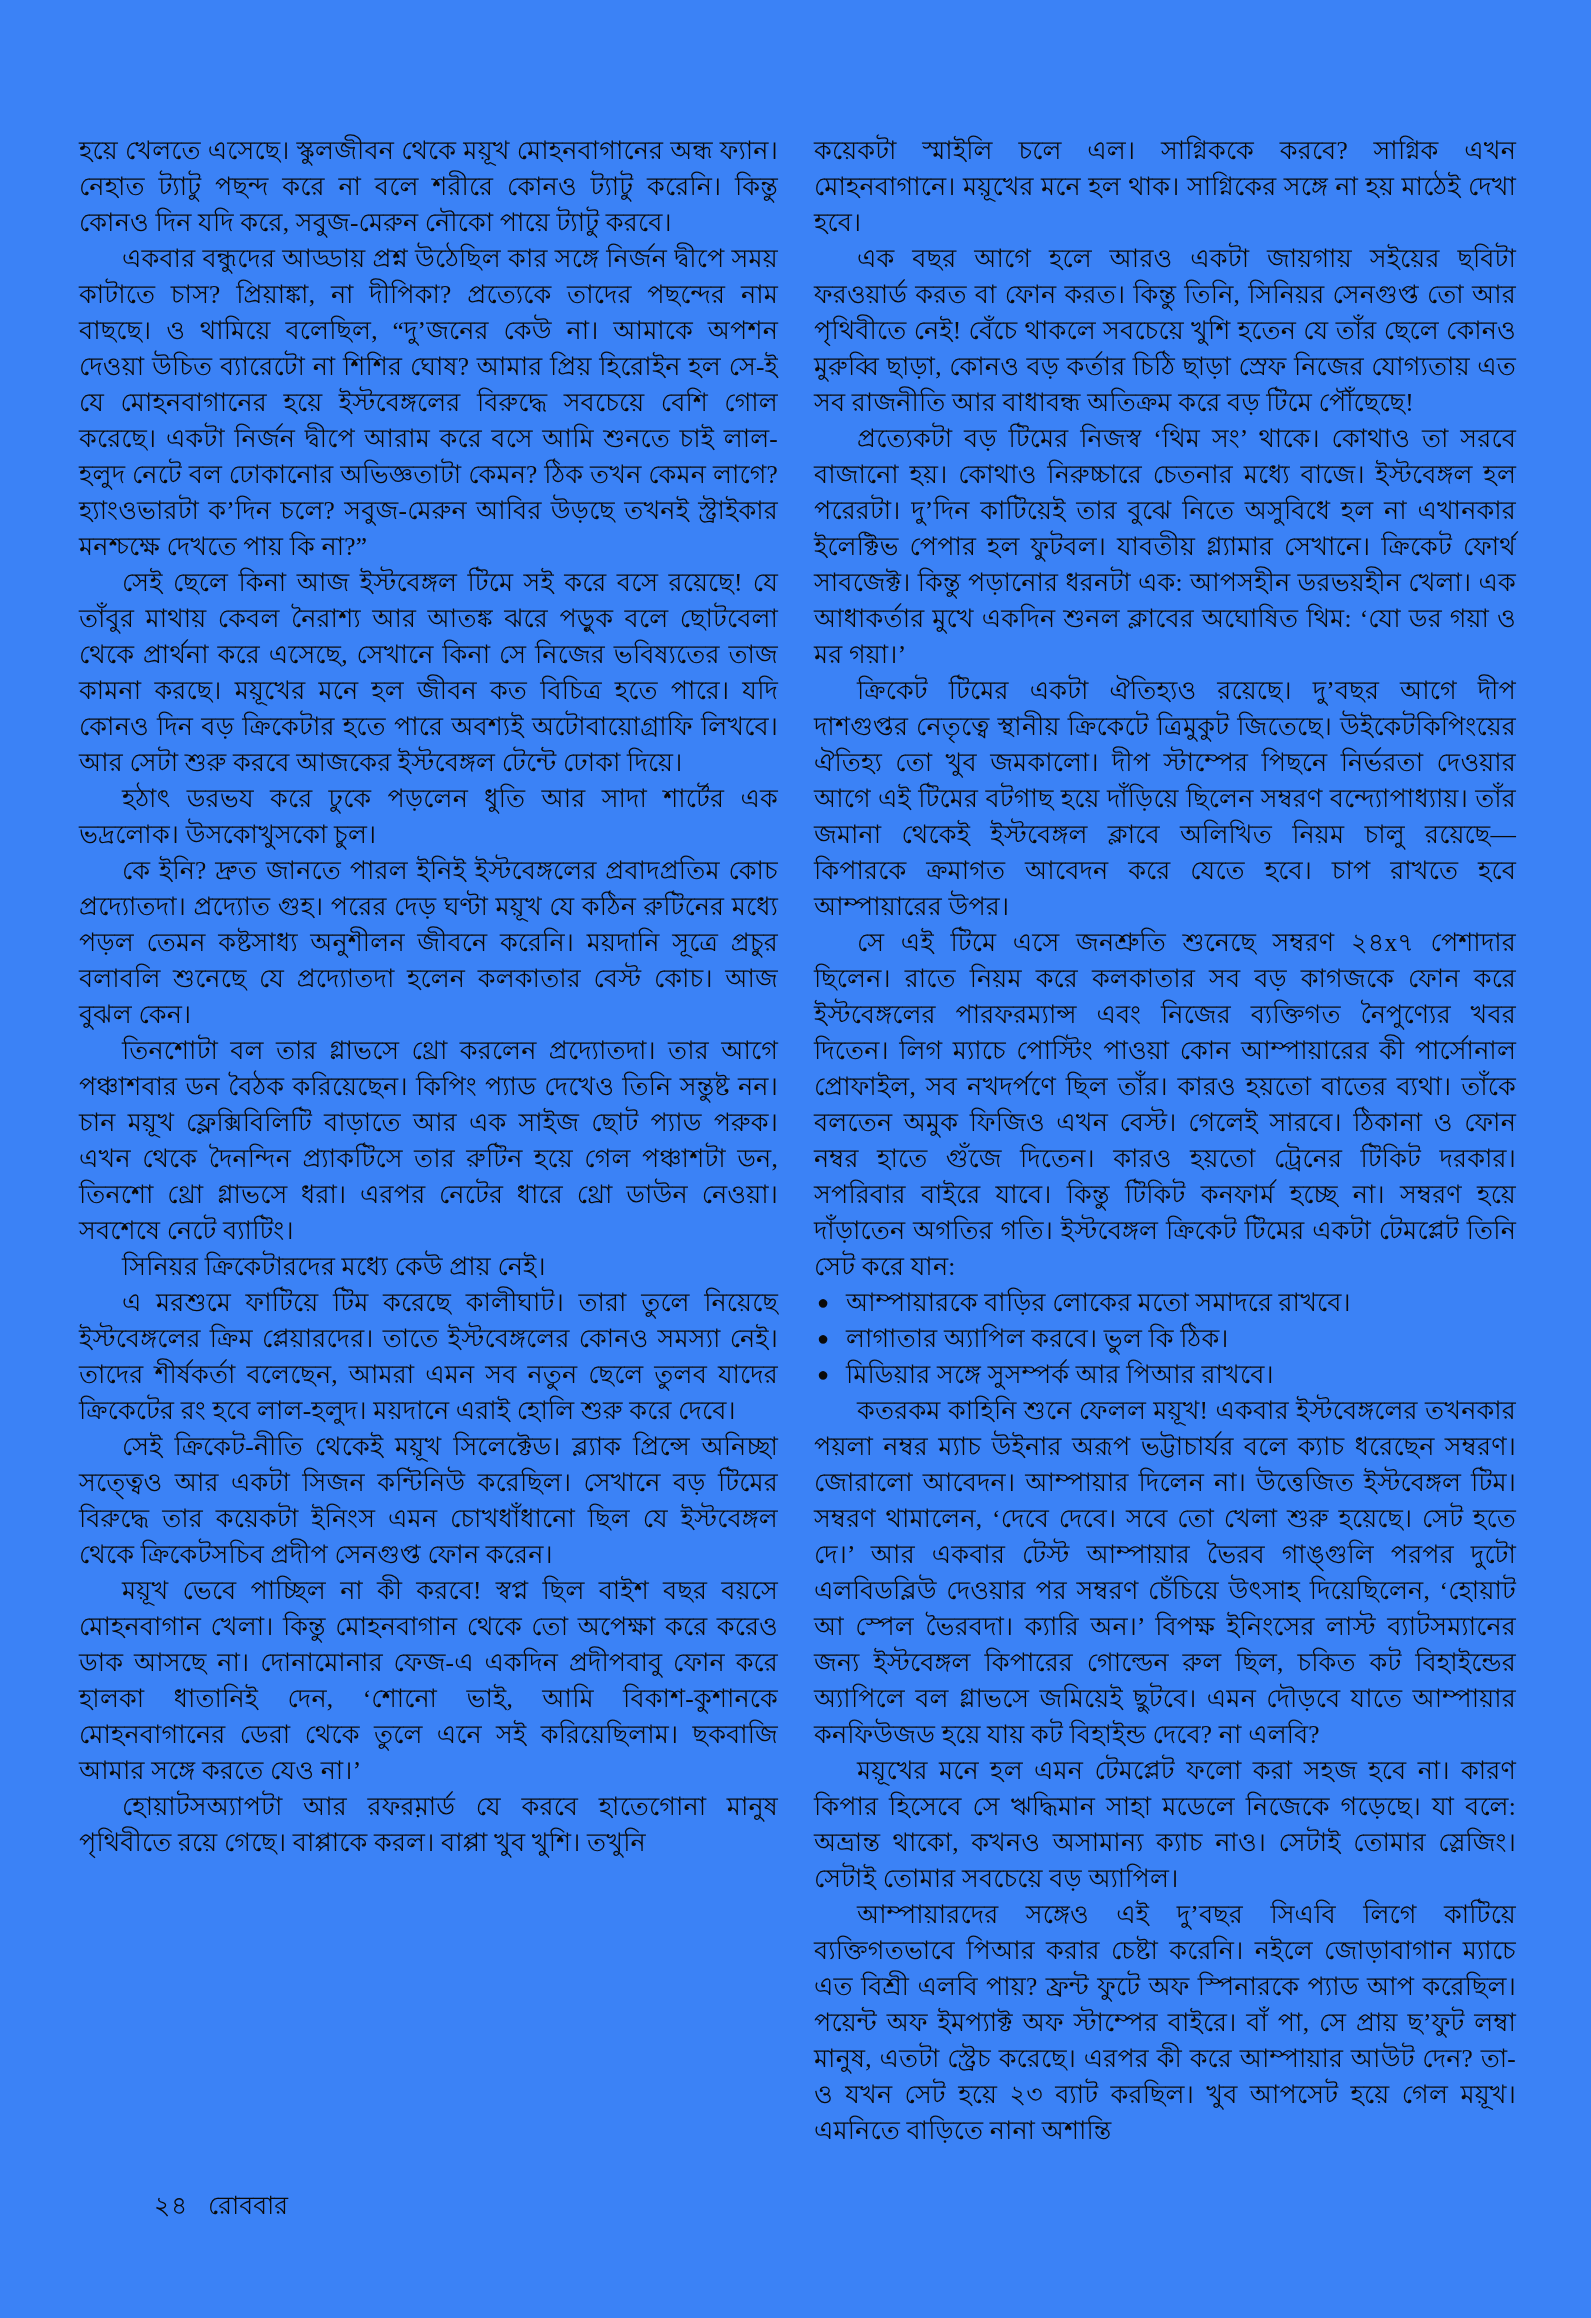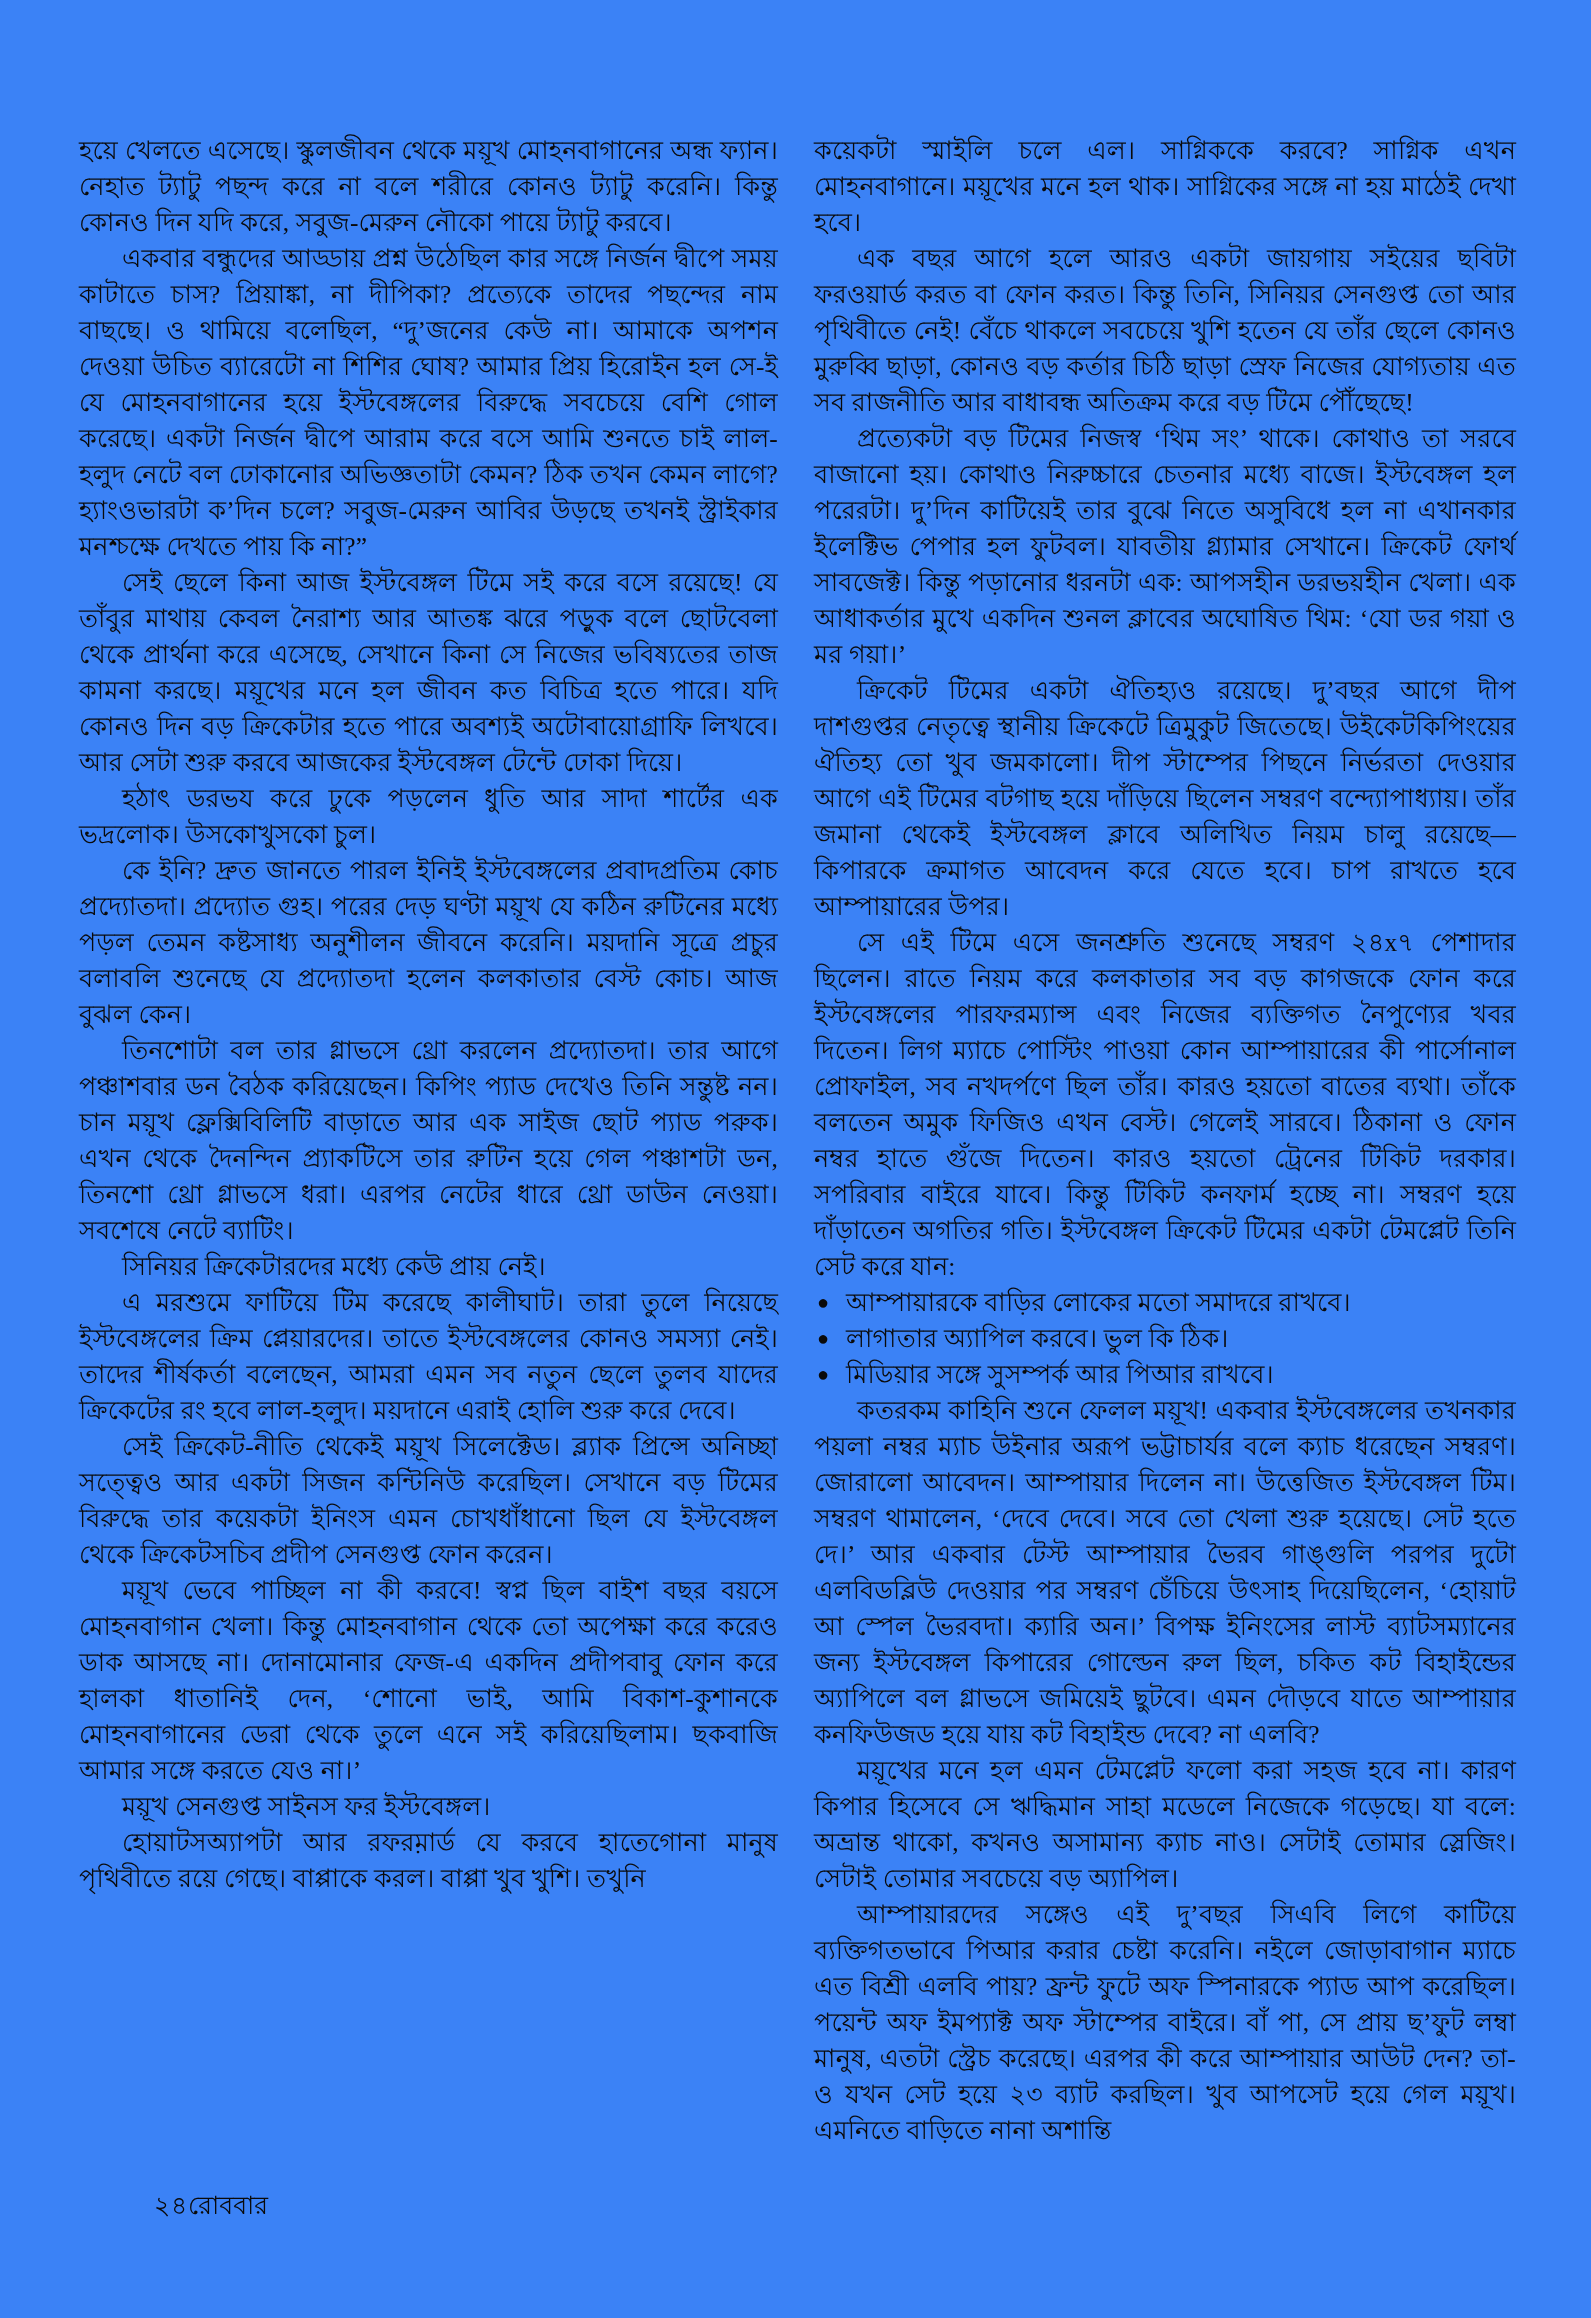--- a/index.html
+++ b/index.html
@@ -35,40 +35,40 @@
     left: 3.1px; top: 0;
     font-size: 20px;
   }
   .footer {
     position: absolute;
     left: 154px;
     top: 2189px;
     font-size: 25px;
     line-height: 34px;
     display: flex;
+    gap: 20px;
     align-items: baseline;
   }
   .footer .pagenum { letter-spacing: 0.8px; }
 </style>
 </head>
 <body>
 
 <div class="page">
   <div class="column left">
       <p class="para">হয়ে খেলতে এসেছে। স্কুলজীবন থেকে ময়ূখ মোহনবাগানের অন্ধ ফ্যান। নেহাত ট্যাটু পছন্দ করে না বলে শরীরে কোনও ট্যাটু করেনি। কিন্তু কোনও দিন যদি করে, সবুজ-মেরুন নৌকো পায়ে ট্যাটু করবে।</p>
       <p class="para indent">একবার বন্ধুদের আড্ডায় প্রশ্ন উঠেছিল কার সঙ্গে নির্জন দ্বীপে সময় কাটাতে চাস? প্রিয়াঙ্কা, না দীপিকা? প্রত্যেকে তাদের পছন্দের নাম বাছছে। ও থামিয়ে বলেছিল, “দু’জনের কেউ না। আমাকে অপশন দেওয়া উচিত ব্যারেটো না শিশির ঘোষ? আমার প্রিয় হিরোইন হল সে-ই যে মোহনবাগানের হয়ে ইস্টবেঙ্গলের বিরুদ্ধে সবচেয়ে বেশি গোল করেছে। একটা নির্জন দ্বীপে আরাম করে বসে আমি শুনতে চাই লাল-হলুদ নেটে বল ঢোকানোর অভিজ্ঞতাটা কেমন? ঠিক তখন কেমন লাগে? হ্যাংওভারটা ক’দিন চলে? সবুজ-মেরুন আবির উড়ছে তখনই স্ট্রাইকার মনশ্চক্ষে দেখতে পায় কি না?”</p>
       <p class="para indent">সেই ছেলে কিনা আজ ইস্টবেঙ্গল টিমে সই করে বসে রয়েছে! যে তাঁবুর মাথায় কেবল নৈরাশ্য আর আতঙ্ক ঝরে পড়ুক বলে ছোটবেলা থেকে প্রার্থনা করে এসেছে, সেখানে কিনা সে নিজের ভবিষ্যতের তাজ কামনা করছে। ময়ূখের মনে হল জীবন কত বিচিত্র হতে পারে। যদি কোনও দিন বড় ক্রিকেটার হতে পারে অবশ্যই অটোবায়োগ্রাফি লিখবে। আর সেটা শুরু করবে আজকের ইস্টবেঙ্গল টেন্টে ঢোকা দিয়ে।</p>
       <p class="para indent">হঠাৎ ডরভয করে ঢুকে পড়লেন ধুতি আর সাদা শার্টের এক ভদ্রলোক। উসকোখুসকো চুল।</p>
       <p class="para indent">কে ইনি? দ্রুত জানতে পারল ইনিই ইস্টবেঙ্গলের প্রবাদপ্রতিম কোচ প্রদ্যোতদা। প্রদ্যোত গুহ। পরের দেড় ঘণ্টা ময়ূখ যে কঠিন রুটিনের মধ্যে পড়ল তেমন কষ্টসাধ্য অনুশীলন জীবনে করেনি। ময়দানি সূত্রে প্রচুর বলাবলি শুনেছে যে প্রদ্যোতদা হলেন কলকাতার বেস্ট কোচ। আজ বুঝল কেন।</p>
       <p class="para indent">তিনশোটা বল তার গ্লাভসে থ্রো করলেন প্রদ্যোতদা। তার আগে পঞ্চাশবার ডন বৈঠক করিয়েছেন। কিপিং প্যাড দেখেও তিনি সন্তুষ্ট নন। চান ময়ূখ ফ্লেক্সিবিলিটি বাড়াতে আর এক সাইজ ছোট প্যাড পরুক। এখন থেকে দৈনন্দিন প্র্যাকটিসে তার রুটিন হয়ে গেল পঞ্চাশটা ডন, তিনশো থ্রো গ্লাভসে ধরা। এরপর নেটের ধারে থ্রো ডাউন নেওয়া। সবশেষে নেটে ব্যাটিং।</p>
       <p class="para indent">সিনিয়র ক্রিকেটারদের মধ্যে কেউ প্রায় নেই।</p>
       <p class="para indent">এ মরশুমে ফাটিয়ে টিম করেছে কালীঘাট। তারা তুলে নিয়েছে ইস্টবেঙ্গলের ক্রিম প্লেয়ারদের। তাতে ইস্টবেঙ্গলের কোনও সমস্যা নেই। তাদের শীর্ষকর্তা বলেছেন, আমরা এমন সব নতুন ছেলে তুলব যাদের ক্রিকেটের রং হবে লাল-হলুদ। ময়দানে এরাই হোলি শুরু করে দেবে।</p>
       <p class="para indent">সেই ক্রিকেট-নীতি থেকেই ময়ূখ সিলেক্টেড। ব্ল্যাক প্রিন্সে অনিচ্ছা সত্ত্বেও আর একটা সিজন কন্টিনিউ করেছিল। সেখানে বড় টিমের বিরুদ্ধে তার কয়েকটা ইনিংস এমন চোখধাঁধানো ছিল যে ইস্টবেঙ্গল থেকে ক্রিকেটসচিব প্রদীপ সেনগুপ্ত ফোন করেন।</p>
       <p class="para indent">ময়ূখ ভেবে পাচ্ছিল না কী করবে! স্বপ্ন ছিল বাইশ বছর বয়সে মোহনবাগান খেলা। কিন্তু মোহনবাগান থেকে তো অপেক্ষা করে করেও ডাক আসছে না। দোনামোনার ফেজ-এ একদিন প্রদীপবাবু ফোন করে হালকা ধাতানিই দেন, ‘শোনো ভাই, আমি বিকাশ-কুশানকে মোহনবাগানের ডেরা থেকে তুলে এনে সই করিয়েছিলাম। ছকবাজি আমার সঙ্গে করতে যেও না।’</p>
-      <p class="para indent">ময়ূখ সেনগুপ্ত সাইনস ফর ইস্টবেঙ্গল।</p>
       <p class="para indent">হোয়াটসঅ্যাপটা আর রফরম়ার্ড যে করবে হাতেগোনা মানুষ পৃথিবীতে রয়ে গেছে। বাপ্পাকে করল। বাপ্পা খুব খুশি। তখুনি</p>
     </div>
   <div class="column right">
       <p class="para">কয়েকটা স্মাইলি চলে এল। সাগ্নিককে করবে? সাগ্নিক এখন মোহনবাগানে। ময়ূখের মনে হল থাক। সাগ্নিকের সঙ্গে না হয় মাঠেই দেখা হবে।</p>
       <p class="para indent">এক বছর আগে হলে আরও একটা জায়গায় সইয়ের ছবিটা ফরওয়ার্ড করত বা ফোন করত। কিন্তু তিনি, সিনিয়র সেনগুপ্ত তো আর পৃথিবীতে নেই! বেঁচে থাকলে সবচেয়ে খুশি হতেন যে তাঁর ছেলে কোনও মুরুব্বি ছাড়া, কোনও বড় কর্তার চিঠি ছাড়া স্রেফ নিজের যোগ্যতায় এত সব রাজনীতি আর বাধাবন্ধ অতিক্রম করে বড় টিমে পৌঁছেছে!</p>
       <p class="para indent">প্রত্যেকটা বড় টিমের নিজস্ব ‘থিম সং’ থাকে। কোথাও তা সরবে বাজানো হয়। কোথাও নিরুচ্চারে চেতনার মধ্যে বাজে। ইস্টবেঙ্গল হল পরেরটা। দু’দিন কাটিয়েই তার বুঝে নিতে অসুবিধে হল না এখানকার ইলেক্টিভ পেপার হল ফুটবল। যাবতীয় গ্ল্যামার সেখানে। ক্রিকেট ফোর্থ সাবজেক্ট। কিন্তু পড়ানোর ধরনটা এক: আপসহীন ডরভয়হীন খেলা। এক আধাকর্তার মুখে একদিন শুনল ক্লাবের অঘোষিত থিম: ‘যো ডর গয়া ও মর গয়া।’</p>
       <p class="para indent">ক্রিকেট টিমের একটা ঐতিহ্যও রয়েছে। দু’বছর আগে দীপ দাশগুপ্তর নেতৃত্বে স্থানীয় ক্রিকেটে ত্রিমুকুট জিতেছে। উইকেটকিপিংয়ের ঐতিহ্য তো খুব জমকালো। দীপ স্টাম্পের পিছনে নির্ভরতা দেওয়ার আগে এই টিমের বটগাছ হয়ে দাঁড়িয়ে ছিলেন সম্বরণ বন্দ্যোপাধ্যায়। তাঁর জমানা থেকেই ইস্টবেঙ্গল ক্লাবে অলিখিত নিয়ম চালু রয়েছে— কিপারকে ক্রমাগত আবেদন করে যেতে হবে। চাপ রাখতে হবে আম্পায়ারের উপর।</p>
       <p class="para indent">সে এই টিমে এসে জনশ্রুতি শুনেছে সম্বরণ ২৪x৭ পেশাদার ছিলেন। রাতে নিয়ম করে কলকাতার সব বড় কাগজকে ফোন করে ইস্টবেঙ্গলের পারফরম্যান্স এবং নিজের ব্যক্তিগত নৈপুণ্যের খবর দিতেন। লিগ ম্যাচে পোস্টিং পাওয়া কোন আম্পায়ারের কী পার্সোনাল প্রোফাইল, সব নখদর্পণে ছিল তাঁর। কারও হয়তো বাতের ব্যথা। তাঁকে বলতেন অমুক ফিজিও এখন বেস্ট। গেলেই সারবে। ঠিকানা ও ফোন নম্বর হাতে গুঁজে দিতেন। কারও হয়তো ট্রেনের টিকিট দরকার। সপরিবার বাইরে যাবে। কিন্তু টিকিট কনফার্ম হচ্ছে না। সম্বরণ হয়ে দাঁড়াতেন অগতির গতি। ইস্টবেঙ্গল ক্রিকেট টিমের একটা টেমপ্লেট তিনি সেট করে যান:</p>
       <p class="para bullet"><span class="dot">●</span>আম্পায়ারকে বাড়ির লোকের মতো সমাদরে রাখবে।</p>
       <p class="para bullet"><span class="dot">●</span>লাগাতার অ্যাপিল করবে। ভুল কি ঠিক।</p>

